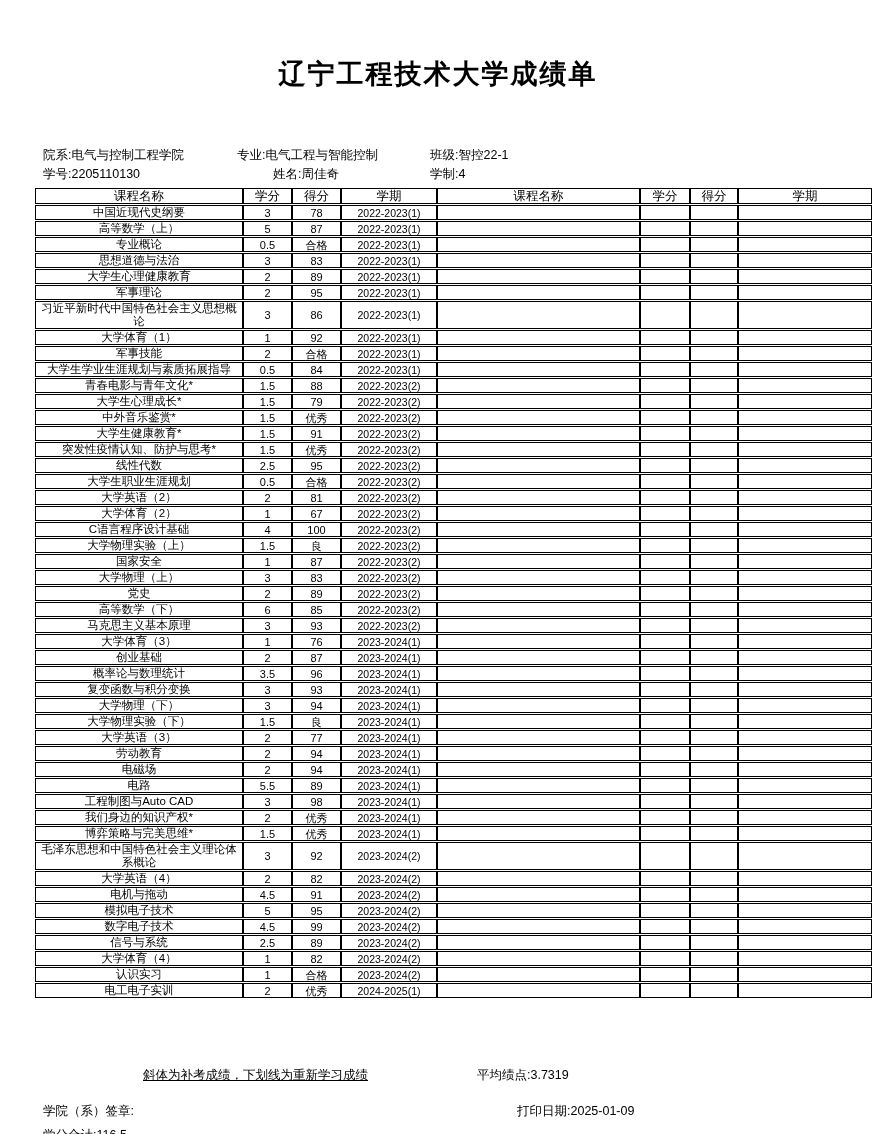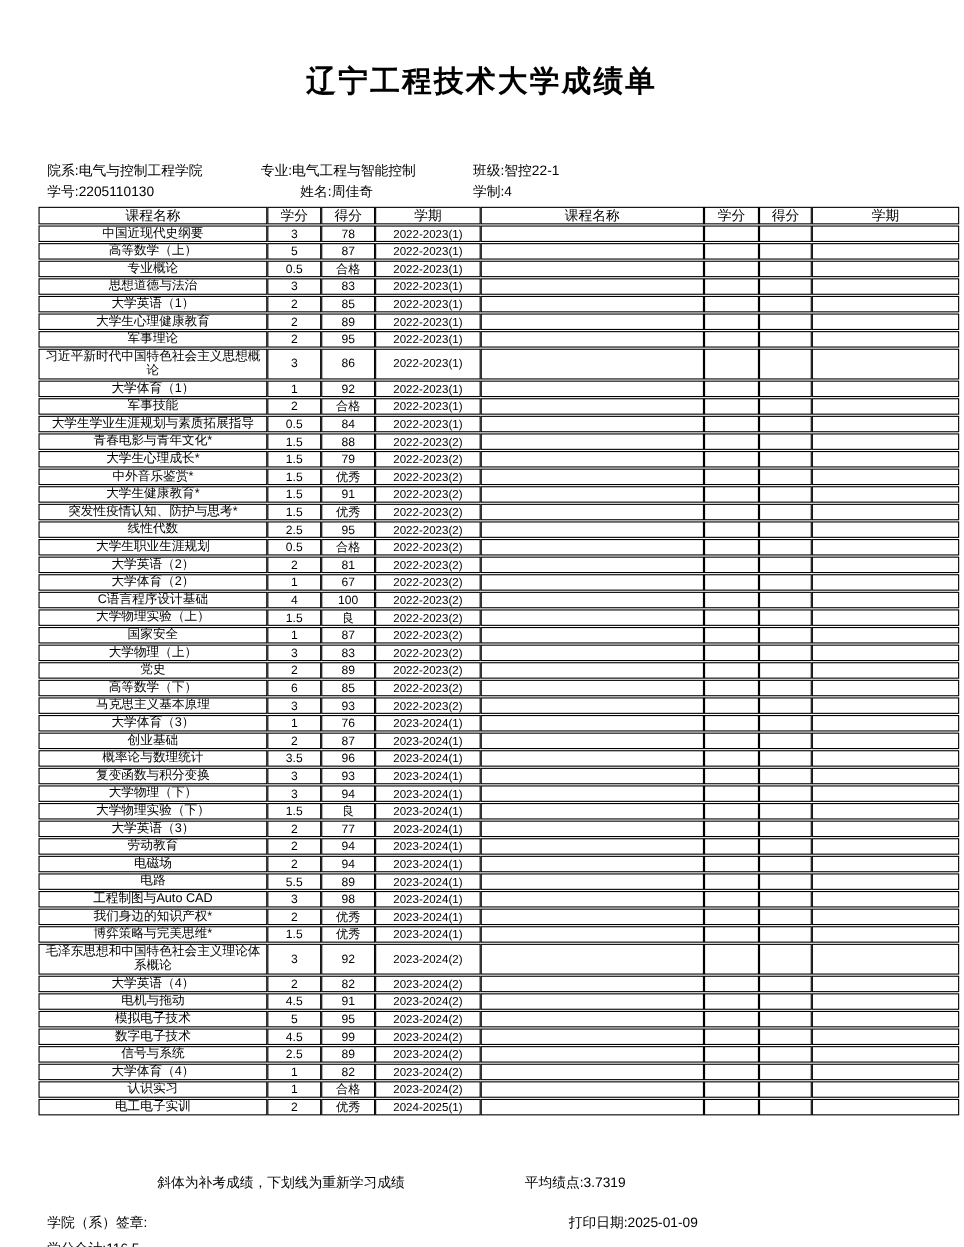--- a/index.html
+++ b/index.html
@@ -132,30 +132,20 @@
           <td class="c-name">思想道德与法治</td>
           <td class="c-num">3</td>
           <td class="c-num">83</td>
           <td class="c-term">2022-2023(1)</td>
           <td class="c-name"></td>
           <td class="c-num"></td>
           <td class="c-num"></td>
           <td class="c-term"></td>
         </tr>
         <tr>
-          <td class="c-name">大学英语（1）</td>
-          <td class="c-num">2</td>
-          <td class="c-num">85</td>
-          <td class="c-term">2022-2023(1)</td>
-          <td class="c-name"></td>
-          <td class="c-num"></td>
-          <td class="c-num"></td>
-          <td class="c-term"></td>
-        </tr>
-        <tr>
           <td class="c-name">大学生心理健康教育</td>
           <td class="c-num">2</td>
           <td class="c-num">89</td>
           <td class="c-term">2022-2023(1)</td>
           <td class="c-name"></td>
           <td class="c-num"></td>
           <td class="c-num"></td>
           <td class="c-term"></td>
         </tr>
         <tr>
@@ -587,21 +577,21 @@
           <td class="c-num"></td>
           <td class="c-num"></td>
           <td class="c-term"></td>
         </tr>
       </tbody>
   </table>
 
   <div class="footer-item" style="left:43px; top:1128px;">
     <span>学分合计:</span><span>116.5</span>
   </div>
-  <div class="footer-item" style="left:143px; top:1068px;">斜体为补考成绩，下划线为重新学习成绩</div>
+  <div class="footer-item" style="left:143px; top:1068px;text-decoration:underline;">斜体为补考成绩，下划线为重新学习成绩</div>
   <div class="footer-item" style="left:477px; top:1068px;">
     <span>平均绩点:</span><span>3.7319</span>
   </div>
   <div class="footer-item" style="left:43px; top:1104px;">学院（系）签章:</div>
   <div class="footer-item" style="left:477px; top:1104px;margin-left:40px;">
     <span>打印日期:</span><span>2025-01-09</span>
   </div>
 
 </div>
 

